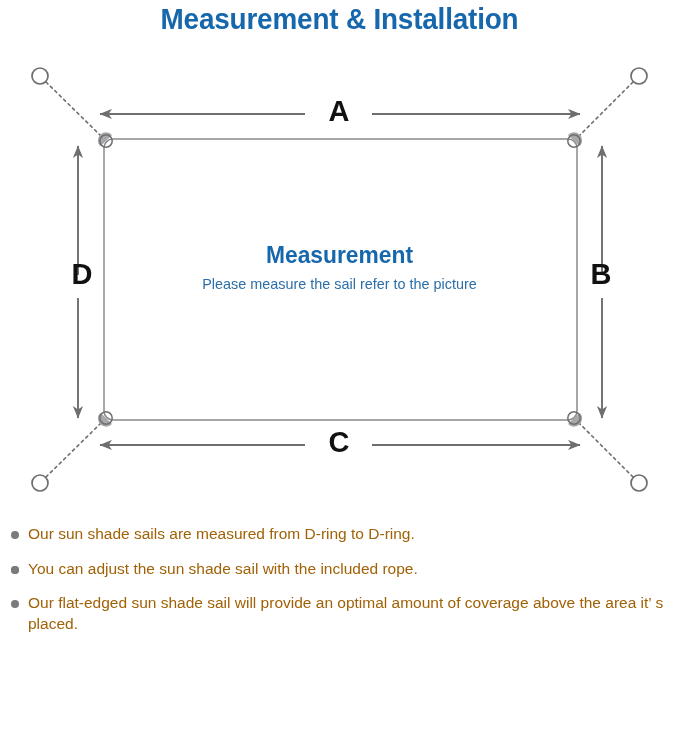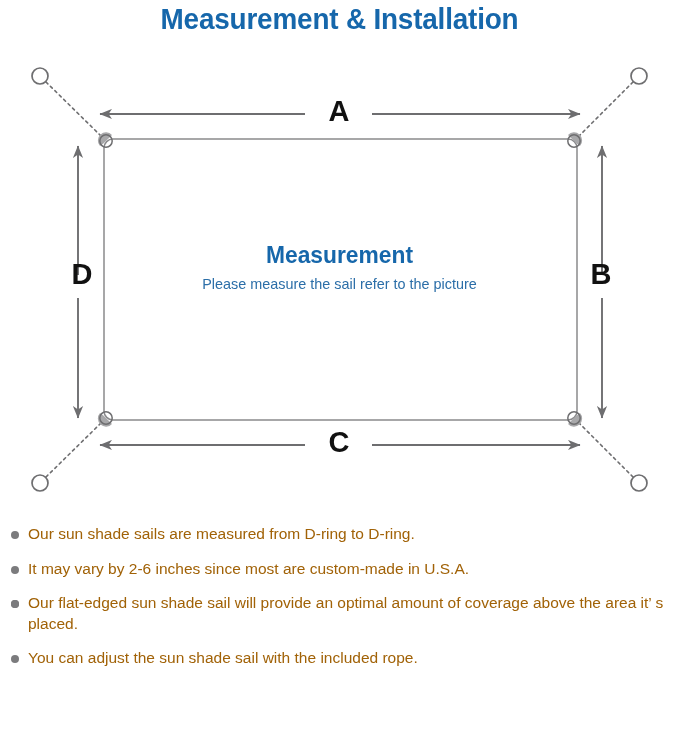--- a/index.html
+++ b/index.html
@@ -190,26 +190,22 @@
   <div class="dim-label" id="dim-label-d">D</div>
 </div>
 
 <div id="notes">
   <div class="note-item">
     <span class="note-bullet"></span>
     <span>Our sun shade sails are measured from D-ring to D-ring.</span>
   </div>
   <div class="note-item">
     <span class="note-bullet"></span>
-    <span>It may vary by 2-6 inches since most are custom-made in U.S.A.</span>
-  </div>
-  <div class="note-item">
-    <span class="note-bullet"></span>
+  </div>
+  <div class="note-item">
+    <span class="note-bullet"></span>
+    <span>You can adjust the sun shade sail with the included rope.</span>
   </div>
   <div class="note-item">
     <span class="note-bullet"></span>
     <span>Our flat-edged sun shade sail will provide an optimal amount of coverage above the area it’ s placed.</span>
   </div>
-  <div class="note-item">
-    <span class="note-bullet"></span>
-    <span>You can adjust the sun shade sail with the included rope.</span>
-  </div>
 </div>
 
 </body></html>

